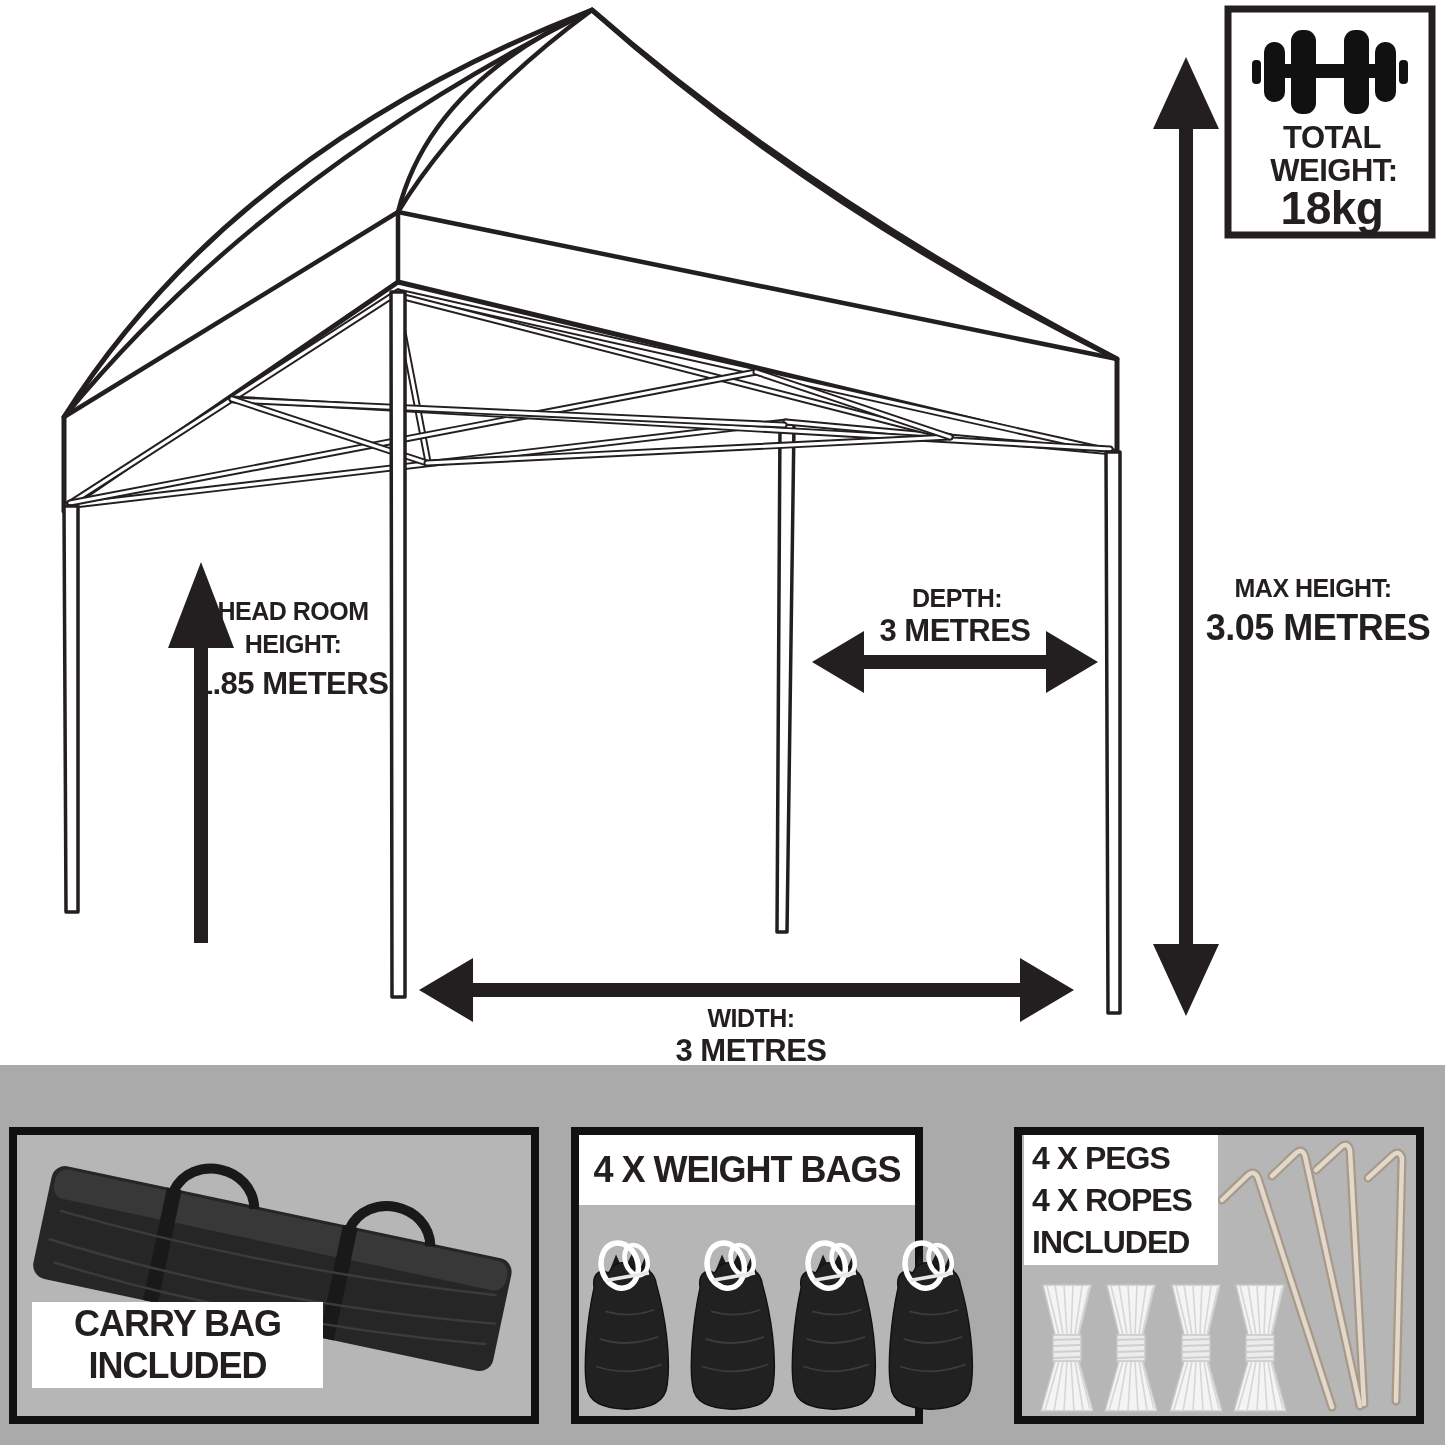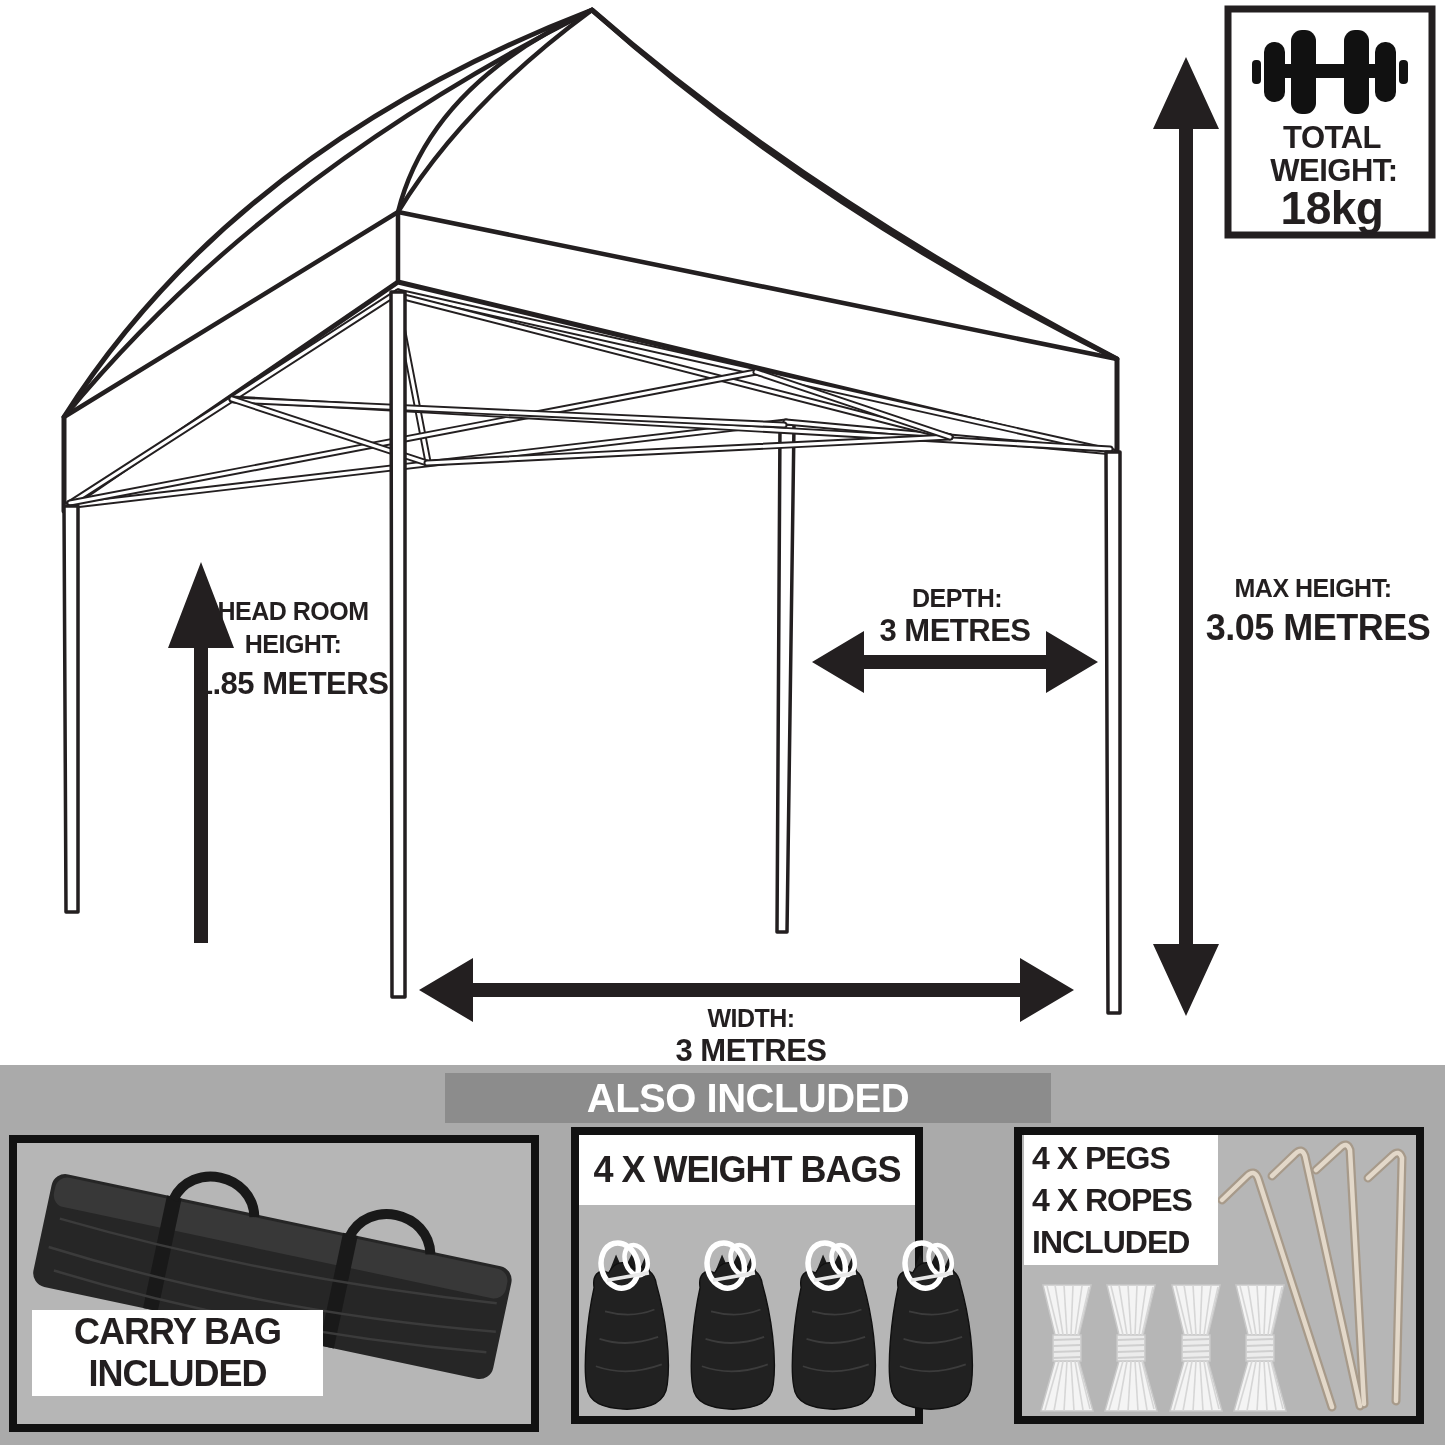--- a/index.html
+++ b/index.html
@@ -27,21 +27,21 @@
   .wbox{fill:#ffffff;stroke:#231f20;stroke-width:7;}
   .dumb{fill:#111111;}
 
   
   .bottom{position:absolute;left:0;top:1065px;width:1445px;height:380px;background:#aaaaaa;}
   .incl-bar{position:absolute;left:445px;top:8px;width:606px;height:50px;background:#8c8c8c;
             color:#ffffff;font-weight:bold;font-size:40px;line-height:50px;text-align:center;
             letter-spacing:-0.5px;}
   .panel{position:absolute;top:62px;height:297px;background:#b6b6b6;
          border:8px solid #111111;box-sizing:border-box;}
-  .p-left{left:9px;width:530px;margin-top:8px;}
+  .p-left{left:9px;width:530px;}
   .p-mid{left:571px;width:352px;}
   .p-right{left:1014px;width:410px;}
   .panel svg{position:absolute;left:0;top:0;}
   .cb-label{position:absolute;left:15px;top:167px;width:291px;height:86px;background:#ffffff;
             text-align:center;font-weight:bold;font-size:36px;line-height:42px;color:#231f20;
             letter-spacing:-1px;padding-top:1px;box-sizing:border-box;}
   .wb-band{position:absolute;left:0;top:0;width:100%;height:70px;background:#ffffff;
            text-align:center;font-weight:bold;font-size:36px;line-height:70px;color:#231f20;
            letter-spacing:-1px;}
   .pr-label{position:absolute;left:2px;top:0;width:194px;height:130px;background:#ffffff;
@@ -129,21 +129,20 @@
         <rect class="dumb" x="1399" y="60" width="9" height="24" rx="4"></rect>
       </g>
       <text class="tw" x="1332" y="148">TOTAL</text>
       <text class="tw" x="1334" y="181">WEIGHT:</text>
       <text class="tkg" x="1332" y="224">18kg</text>
     </g>
   </svg>
 
   <div class="bottom">
 
-    <div class="incl-bar">ALSO INCLUDED</div>
 
     <div class="panel p-left">
       <svg width="514" height="281" viewBox="0 0 514 281">
         <g transform="rotate(12 250 135)">
           <rect x="20" y="75" width="470" height="115" rx="14" fill="#262626"></rect>
           <rect x="24" y="78" width="462" height="30" rx="12" fill="#383838"></rect>
           <rect x="135" y="75" width="15" height="115" fill="#191919"></rect>
           <rect x="315" y="75" width="15" height="115" fill="#191919"></rect>
           <path d="M142 78 C152 36 215 36 225 78" fill="none" stroke="#191919" stroke-width="10"></path>
           <path d="M322 78 C332 36 395 36 405 78" fill="none" stroke="#191919" stroke-width="10"></path>

